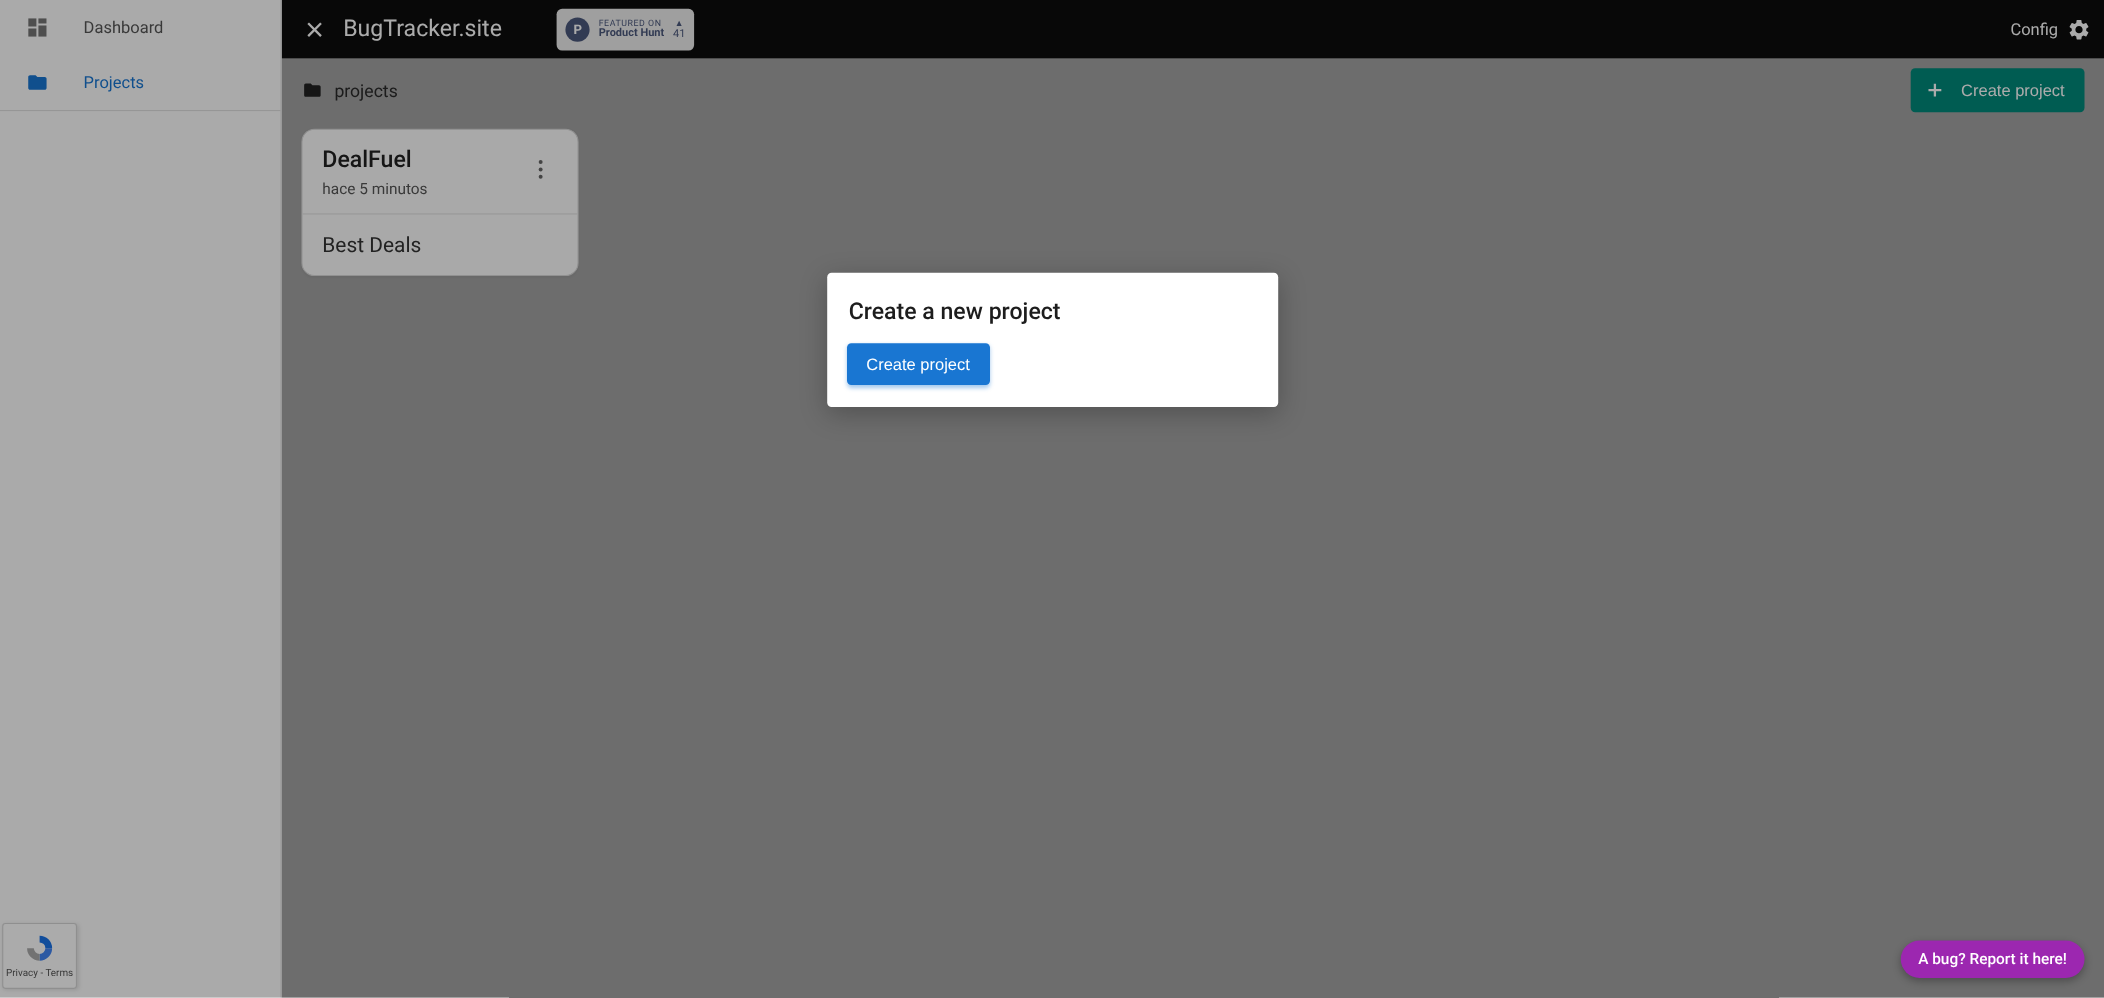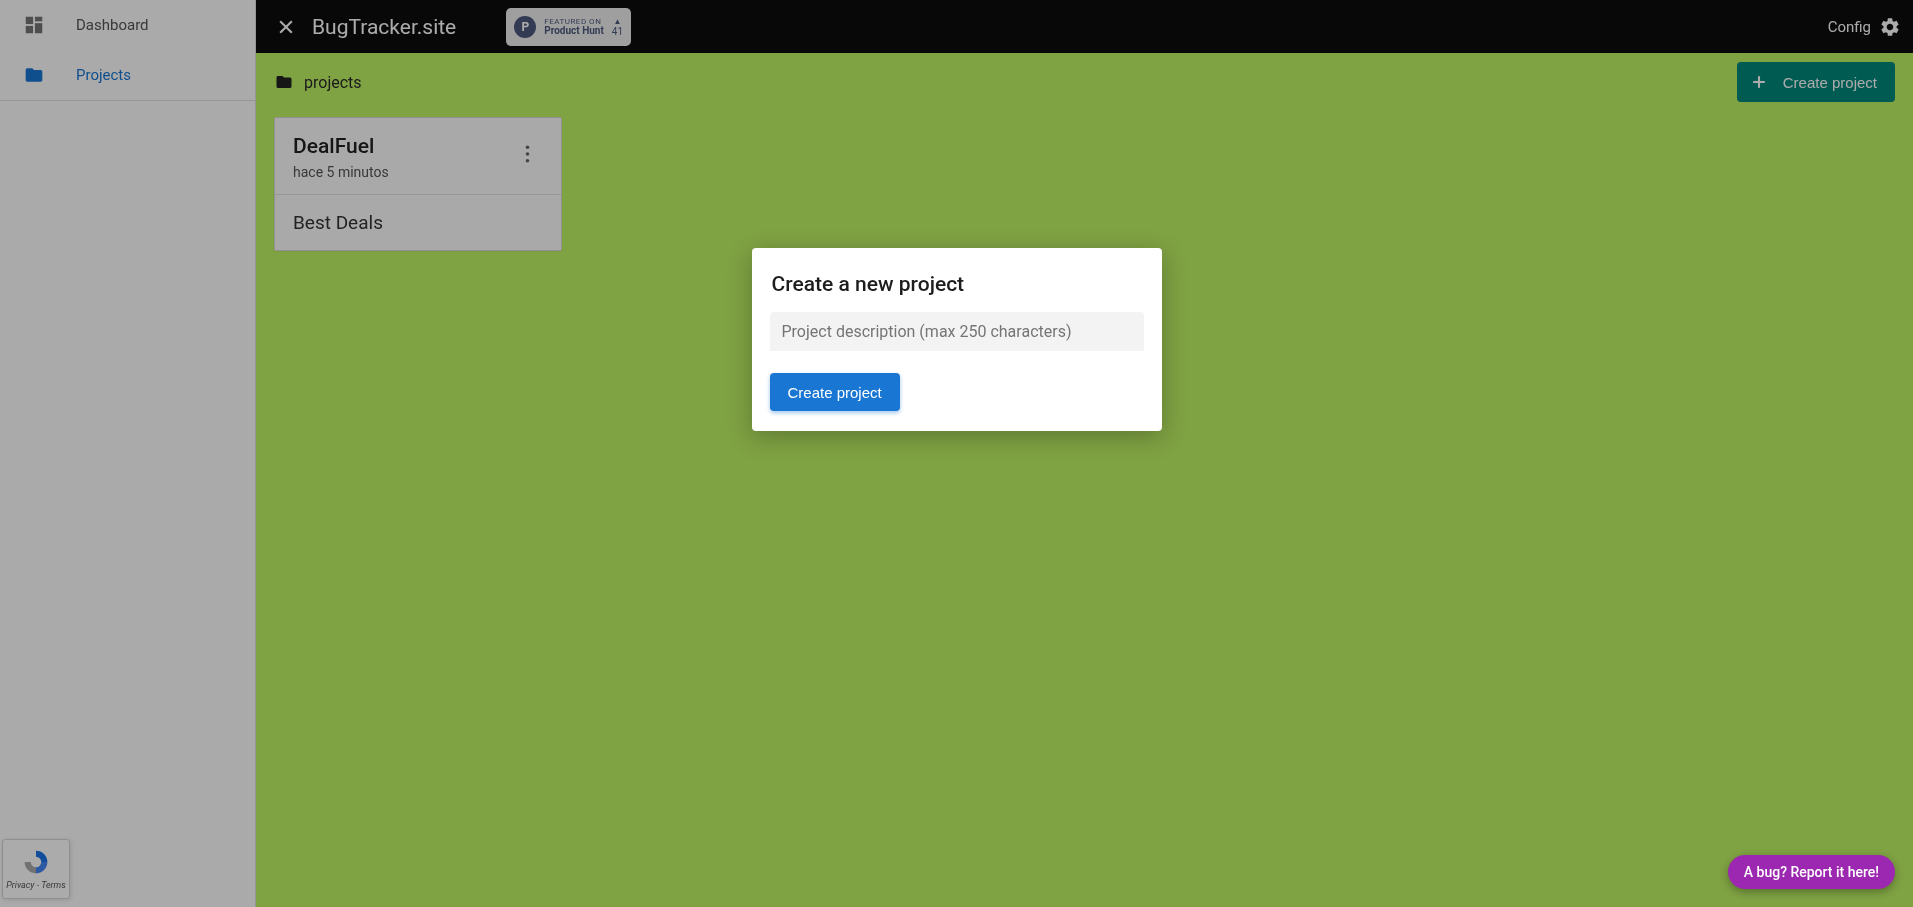--- a/index.html
+++ b/index.html
@@ -20,21 +20,21 @@
     padding: 0 22px;
     cursor: pointer;
     color: #555;
     font-size: 15px;
   }
   .sidebar-item.active { color: #1976d2; }
   .sidebar-item .icon { width: 24px; height: 24px; margin-right: 30px; display: flex; align-items: center; justify-content: center; }
   .sidebar-divider { border-bottom: 1px solid #e0e0e0; }
 
   
-  .main { flex: 1; display: flex; flex-direction: column; background: #bef264; min-width: 0; }
+  .main { flex: 1; display: flex; flex-direction: column; background: #a3a3a3; min-width: 0; }
 
   
   .topbar {
     height: 53px;
     background: #0d0d0d;
     color: #fff;
     display: flex;
     align-items: center;
     padding: 0 12px 0 8px;
   }
@@ -84,24 +84,24 @@
     border: none; border-radius: 4px;
     height: 40px;
     padding: 0 18px 0 12px;
     display: flex; align-items: center; gap: 14px;
     font-size: 15px; cursor: pointer;
   }
 
   
   .content { padding: 6px 18px; flex: 1; }
   .card {
-    width: 288px;
+    width: 252px;
     background: #fdfdfd;
     border: 1px solid #d9d9d9;
-    border-radius: 2px;
+    border-radius: 12px;
     box-shadow: 0 1px 2px rgba(0,0,0,.04);
   }
   .card-head {
     padding: 16px 18px 14px;
     border-bottom: 1px solid #e2e2e2;
     display: flex; align-items: flex-start;
   }
   .card-title { font-size: 21px; color: #222; font-weight: 500; }
   .card-sub { font-size: 14px; color: #555; margin-top: 6px; }
   .card-menu { margin-left: auto; width: 32px; height: 32px; display: flex; align-items:center; justify-content:center; cursor:pointer; color:#555; margin-top:4px;}
@@ -167,21 +167,20 @@
   
   .recaptcha {
     position: absolute; left: 2px; bottom: 8px;
     width: 68px; height: 60px;
     background: #fff;
     border: 1px solid #d6d6d6;
     border-radius: 3px;
     box-shadow: 1px 1px 4px rgba(0,0,0,.12);
     display: flex; flex-direction: column; align-items: center; justify-content: center;
     gap: 4px;
-    font-style: italic;
   }
   .recaptcha .rc-icon { width: 30px; height: 28px; }
   .recaptcha .rc-text { font-size: 9px; color: #555; }
   .recaptcha .rc-text a { color: #555; text-decoration: none; }
 
   svg { display: block; }
 </style>
 </head>
 <body>
 
@@ -301,23 +300,20 @@
       </div>
     </div>
 
   </div>
 
   <div class="overlay">
     <div class="dialog">
       <h2>Create a new project</h2>
 
 
-      <div class="field plain">
-        <input type="text" placeholder="Project description (max 250 characters)" style="">
-      </div>
 
       <button class="dialog-btn">
         <span>Create project</span>
       </button>
     </div>
   </div>
 
   <div class="bug-pill">
     <span>A bug? Report it here!</span>
   </div>

